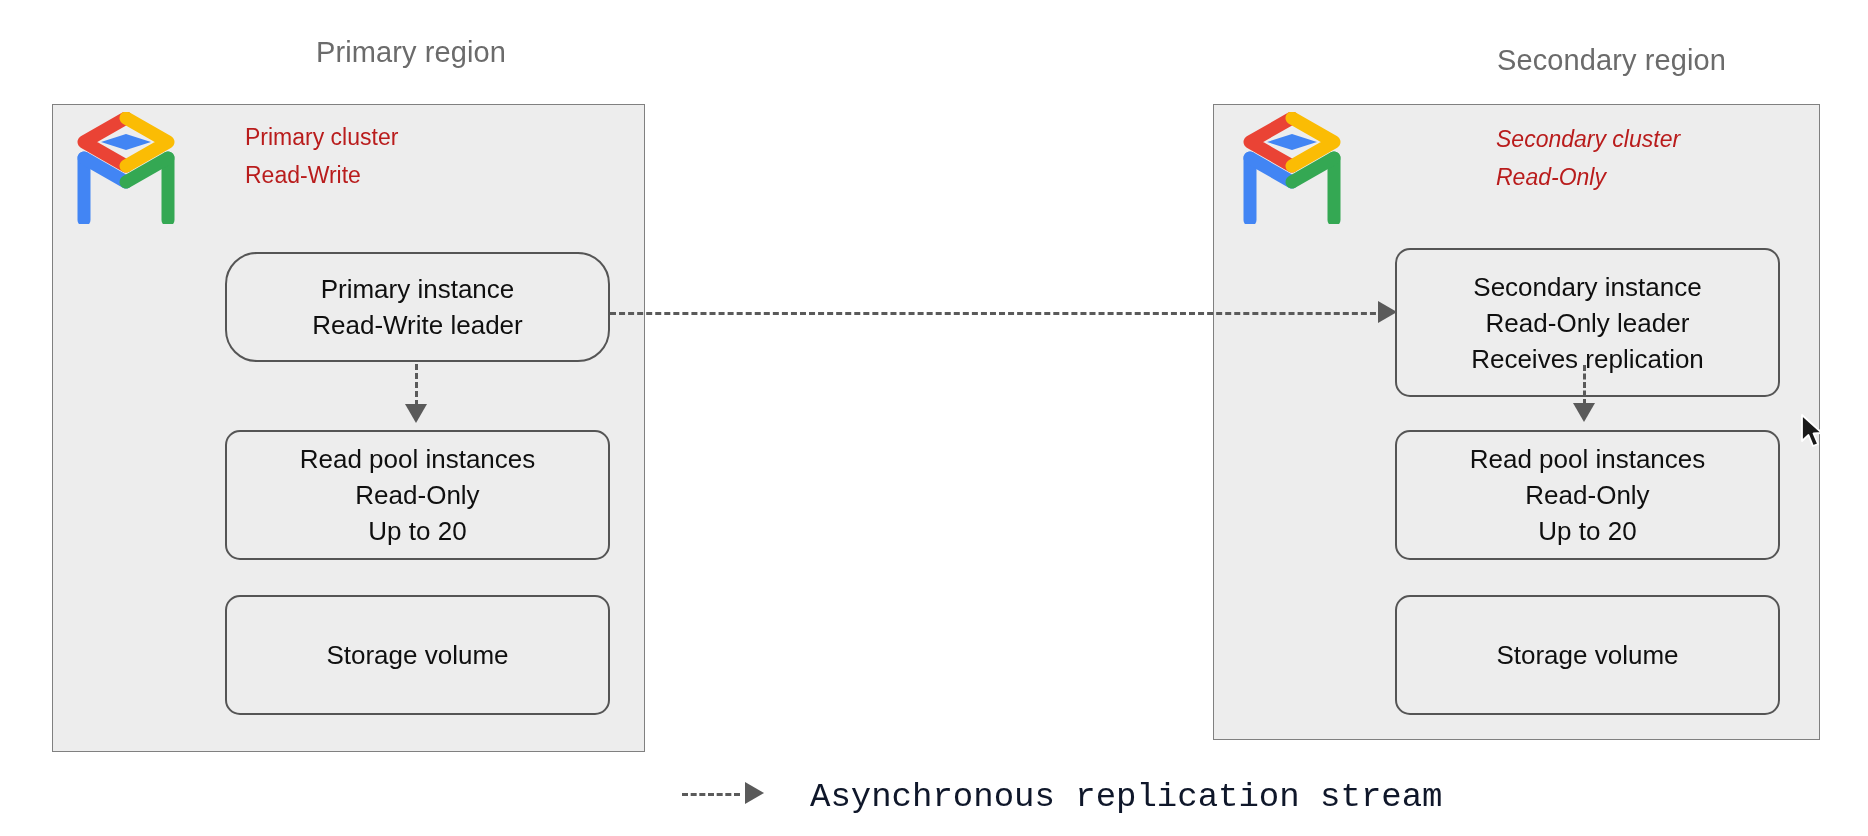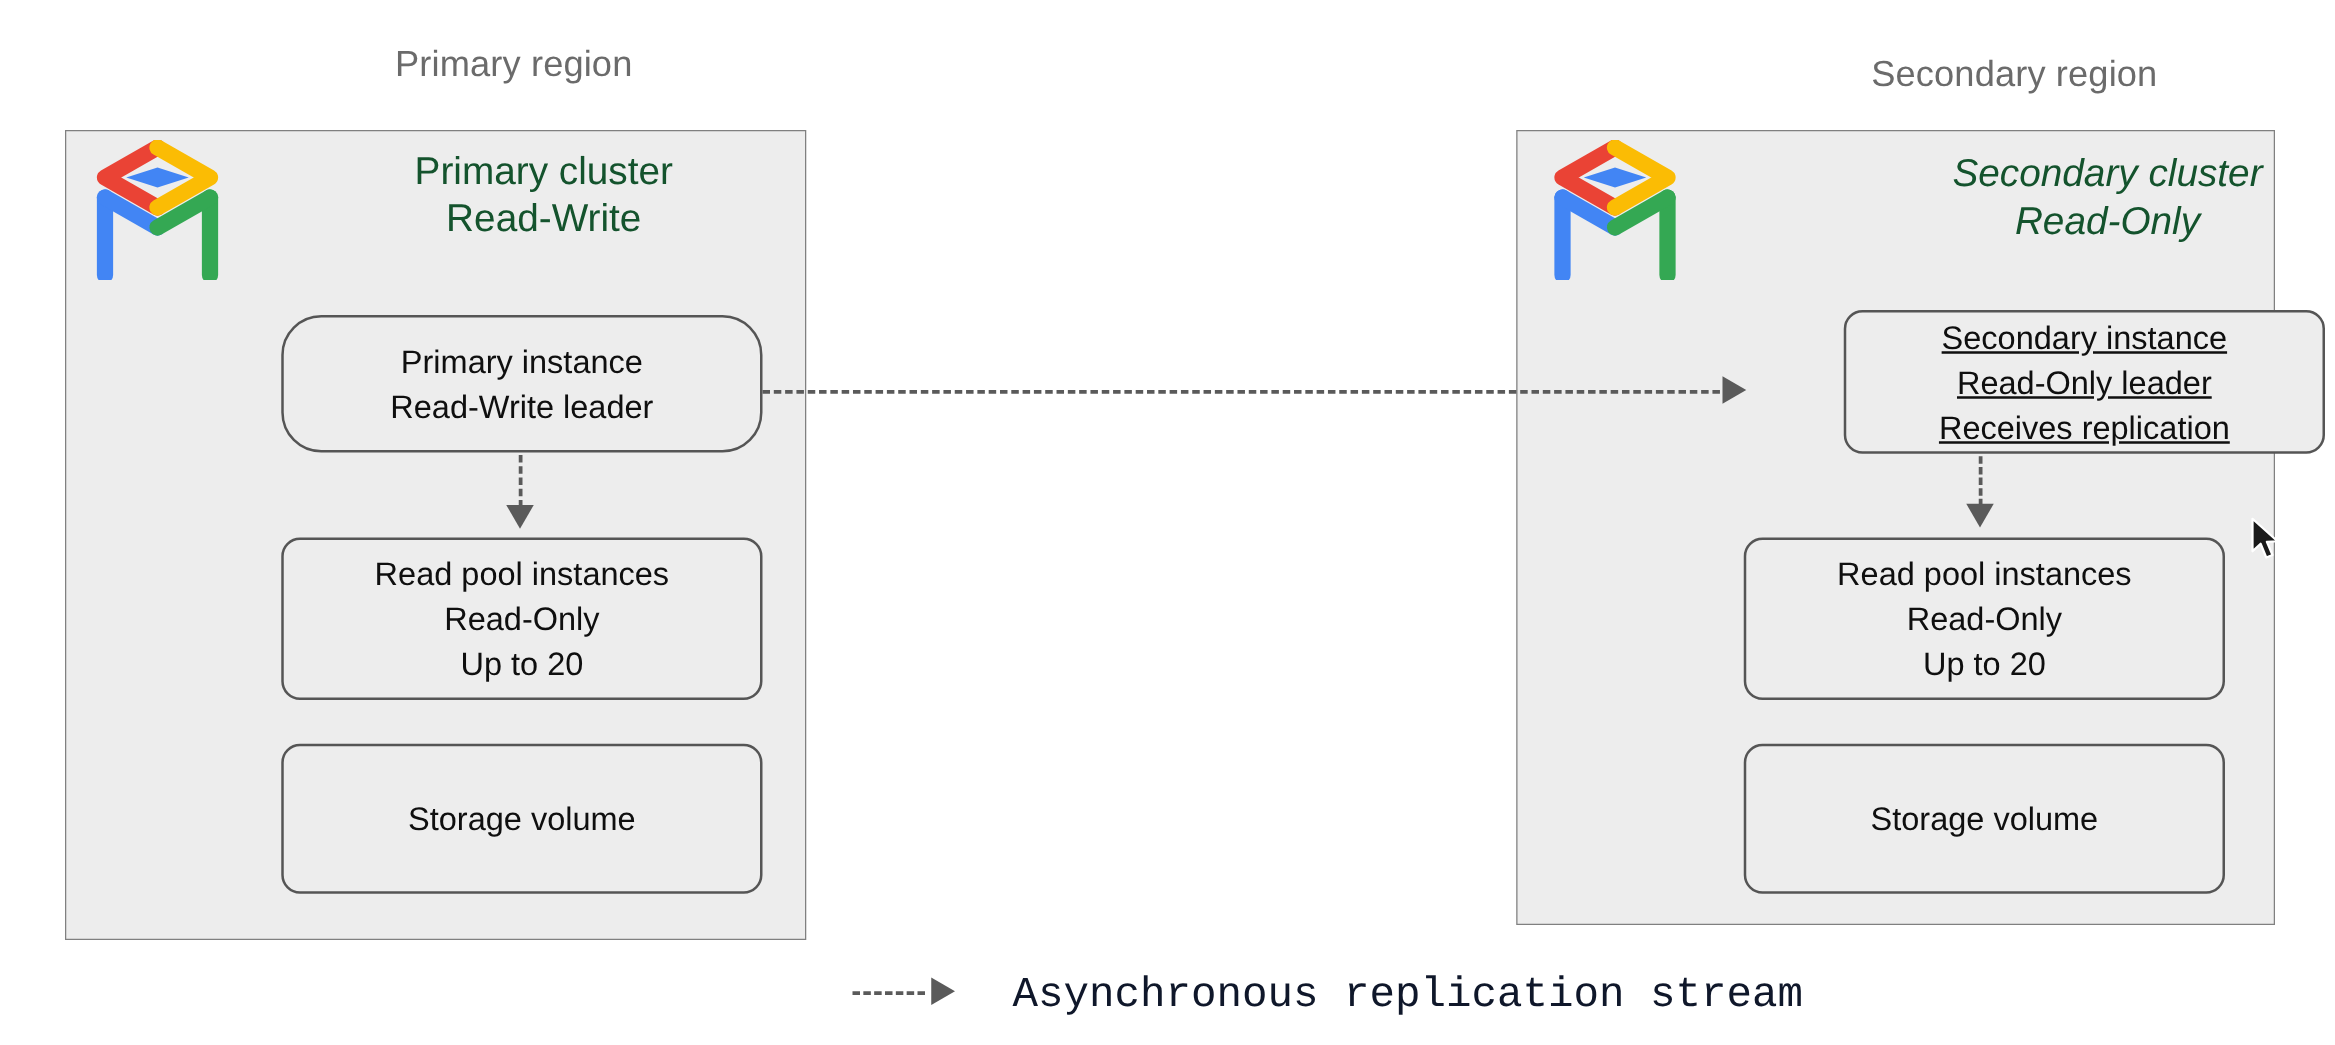--- a/index.html
+++ b/index.html
@@ -34,24 +34,24 @@
   .cluster {
     position: absolute;
     background: #ededed;
     border: 1.6px solid #808080;
     box-sizing: border-box;
   }
 
   
   .cluster-heading {
     position: absolute;
-    text-align: center;
-    font-size: 31px;
+    text-align: left;
+    font-size: 23px;
     line-height: 38px;
-    color: #14532d;
+    color: #b91c1c;
     white-space: pre-line;
   }
 
   
   .logo {
     position: absolute;
     width: 104px;
     height: 112px;
   }
 
@@ -174,21 +174,21 @@
       <path d="M52 70 L94 46" stroke="#34a853" stroke-width="13" stroke-linecap="round" fill="none"></path>
       <path d="M52 6 L10 30 L52 54" stroke="#ea4335" stroke-width="13" stroke-linecap="round" stroke-linejoin="round" fill="none"></path>
       <path d="M52 6 L94 30 L52 54" stroke="#fbbc04" stroke-width="13" stroke-linecap="round" stroke-linejoin="round" fill="none"></path>
       <path d="M52 22 L77 30 L52 38 L27 30 Z" fill="#4285f4"></path>
     </svg>
   </div>
 
   <div class="cluster-heading" style="left:1496px; top:120px; width:380px;font-style:italic;">Secondary cluster
 Read-Only</div>
 
-  <div class="node" style="left:1475px; top:248px; width:385px; height:115px;text-decoration:underline;">Secondary instance
+  <div class="node" style="left:1395px; top:248px; width:385px; height:149px;">Secondary instance
 Read-Only leader
 Receives replication</div>
 
   <div class="v-dash" style="left:1583px; top:365px; height:40px;"></div>
   <div class="arrow-down" style="left:1573px; top:403px;"></div>
 
   <div class="node" style="left:1395px; top:430px; width:385px; height:130px;">Read pool instances
 Read-Only
 Up to 20</div>
 

